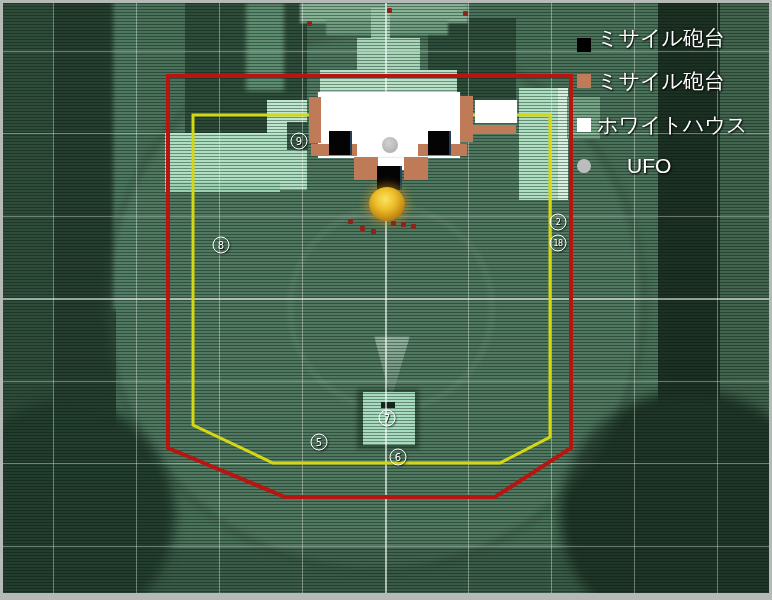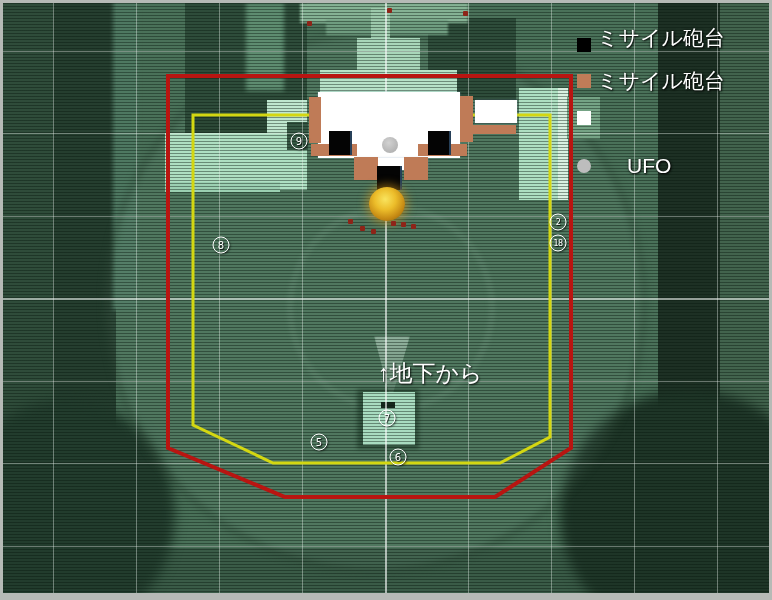--- a/index.html
+++ b/index.html
@@ -136,33 +136,33 @@
   <div id="markers">
       <span class="marker" style="left: 319px; top: 442px;">5</span>
       <span class="marker" style="left: 398px; top: 457px;">6</span>
       <span class="marker" style="left: 387px; top: 418px;">7</span>
       <span class="marker" style="left: 221px; top: 245px;">8</span>
       <span class="marker" style="left: 299px; top: 141px;">9</span>
       <span class="marker two" style="left: 558px; top: 222px;">2</span>
       <span class="marker two" style="left: 558px; top: 243px;">18</span>
     </div>
 
-  <div class="underground">↑地下から</div>
 
   <div class="legend">
     <div class="legend-row">
       <span class="swatch" style="background: rgb(0, 0, 0);"></span>
       <span>ミサイル砲台</span>
     </div>
     <div class="legend-row">
       <span class="swatch" style="background: rgb(192, 124, 88);"></span>
       <span>ミサイル砲台</span>
     </div>
     <div class="legend-row">
       <span class="swatch" style="background: rgb(255, 255, 255);"></span>
+      <span>ホワイトハウス</span>
     </div>
     <div class="legend-row">
       <span class="swatch" style="background: rgb(189, 189, 189); border-radius: 50%;"></span>
       <span>UFO</span>
     </div>
   </div>
 
   <div class="border-overlay"></div>
 </div>
 

